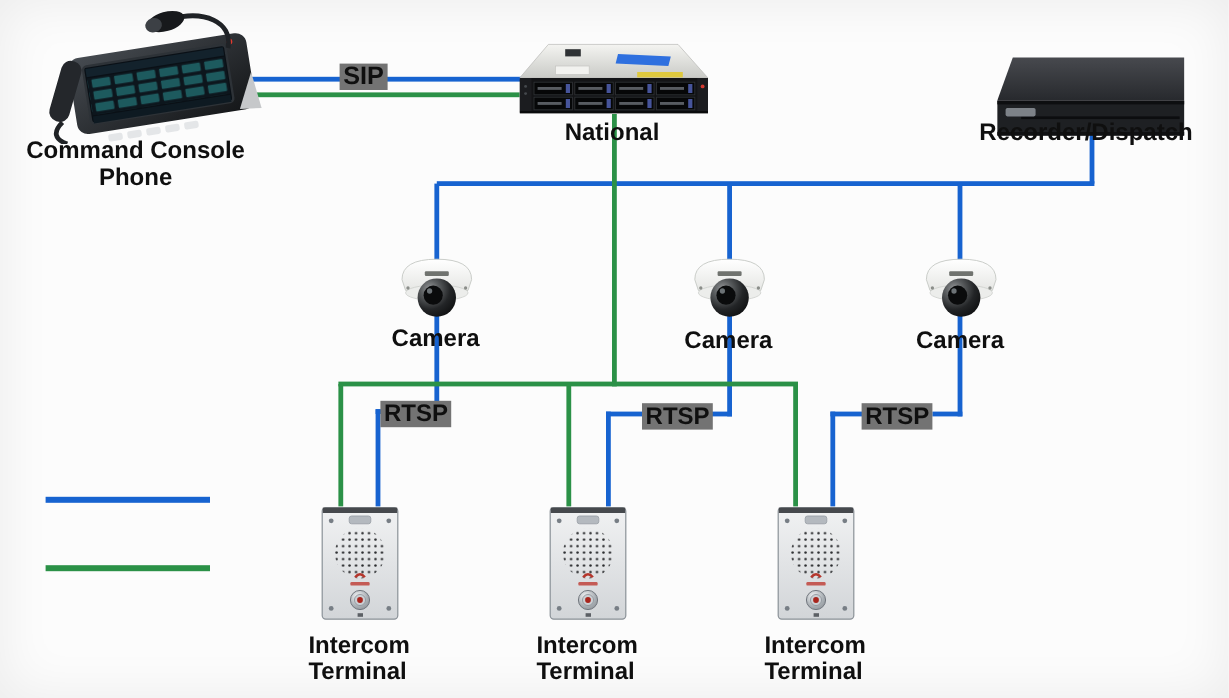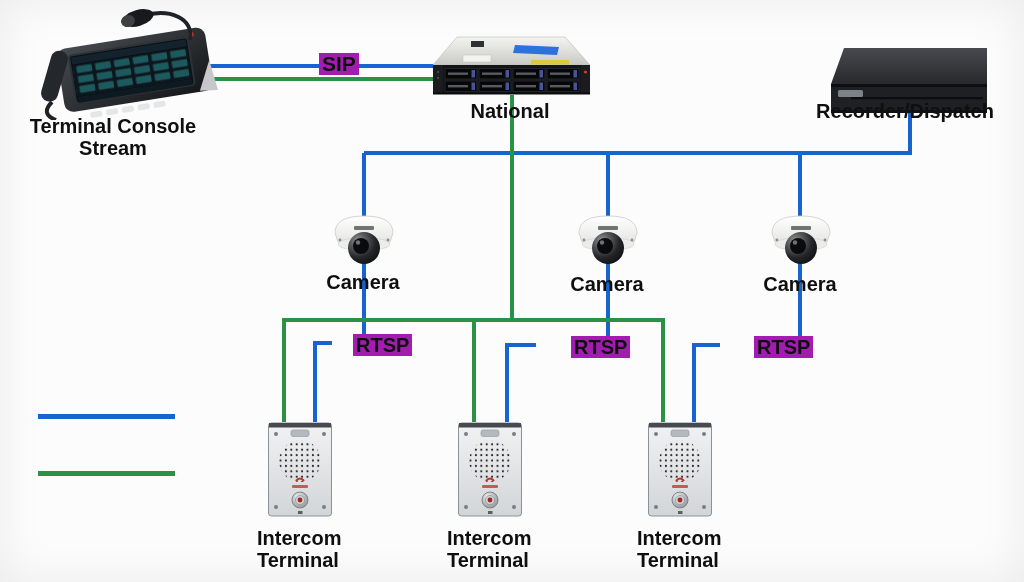--- a/index.html
+++ b/index.html
@@ -11,21 +11,21 @@
   }
   .ln{position:absolute;z-index:1;}
   .ln.blue{background:#1763d0;}
   .ln.green{background:#2b9147;}
   .dev{position:absolute;z-index:2;}
   .lbl{
     position:absolute;z-index:3;font-weight:700;color:#0f0f0f;
     font-size:20px;line-height:22px;white-space:nowrap;
   }
   .lbl.center{text-align:center;}
-  .lbl.onwire{background:#a21caf;padding:0 3px;margin-left:36px;}
+  .lbl.onwire{background:#737373;padding:0 3px;}
   .lbl span{display:block;}
 </style>
 </head>
 <body>
 
 <div class="canvas">
 
   <svg width="0" height="0" style="position:absolute" aria-hidden="true">
     <defs>
       <linearGradient id="gBody" x1="0" y1="0" x2="1" y2="1">
@@ -251,22 +251,22 @@
     <circle cx="33" cy="41" r="21" fill="url(#pSpk)"></circle>
     <path d="M29,61 q4,-5 8,0" stroke="#b5362c" stroke-width="2.2" fill="none"></path>
     <rect x="25" y="65" width="16" height="3" rx="1" fill="#c0443c" opacity="0.85"></rect>
     <circle cx="33" cy="80" r="8" fill="url(#gBtn)" stroke="#6e737a" stroke-width="0.8"></circle>
     <circle cx="33" cy="80" r="4.6" fill="#ccd0d4" stroke="#8d939a" stroke-width="0.7"></circle>
     <circle cx="33" cy="80" r="2.4" fill="#a8251d"></circle>
     <rect x="31" y="91" width="4.5" height="3" fill="#5c6065"></rect>
   </svg>
 
   <div class="lbl center" style="left:13px;top:115px;width:200px">
-    <span>Terminal Console</span>
-    <span>Stream</span>
+    <span>Command Console</span>
+    <span>Phone</span>
   </div>
 
   <div class="lbl onwire" style="left:283px;top:53px;font-size:21px">SIP</div>
 
   <div class="lbl center" style="left:408px;top:100px;width:204px">
     <span>National</span>
   </div>
 
   <div class="lbl center" style="left:791px;top:100px;width:228px">
     <span>Recorder/Dispatch</span>

